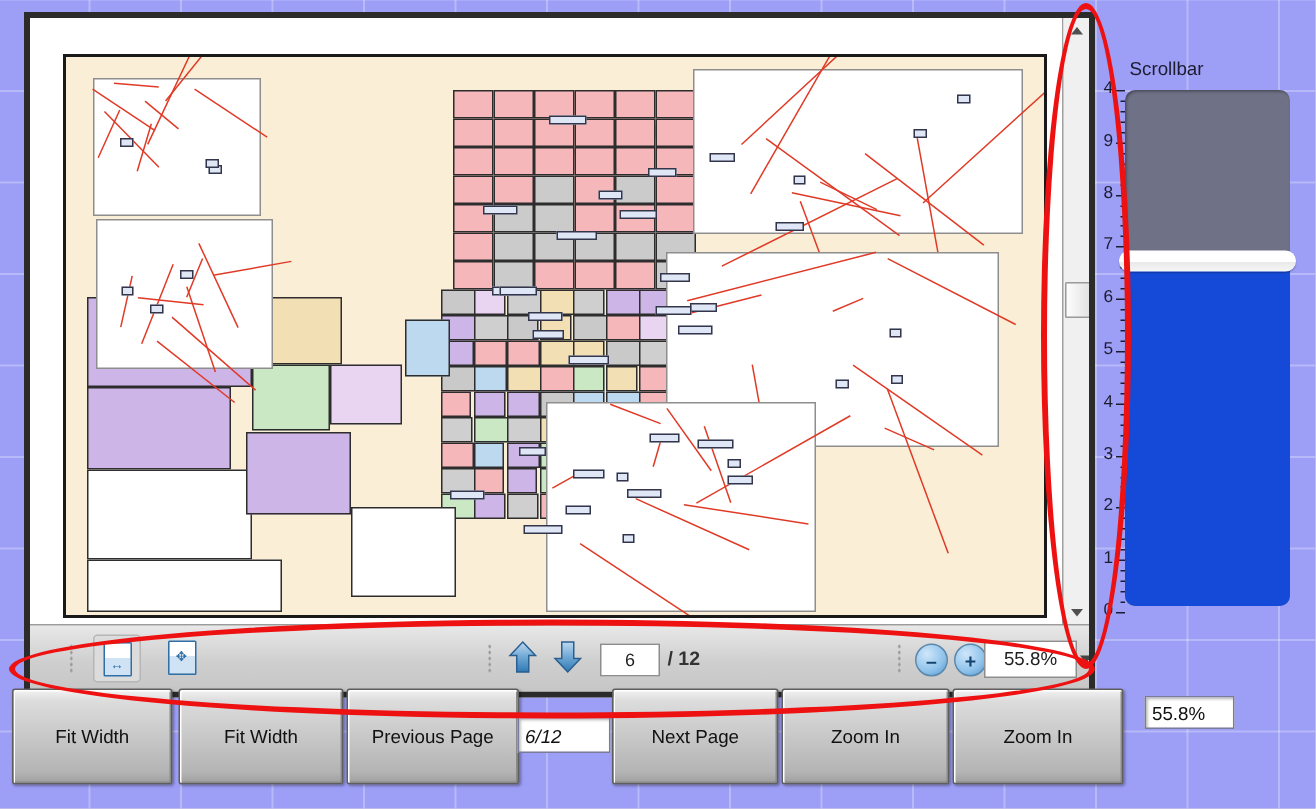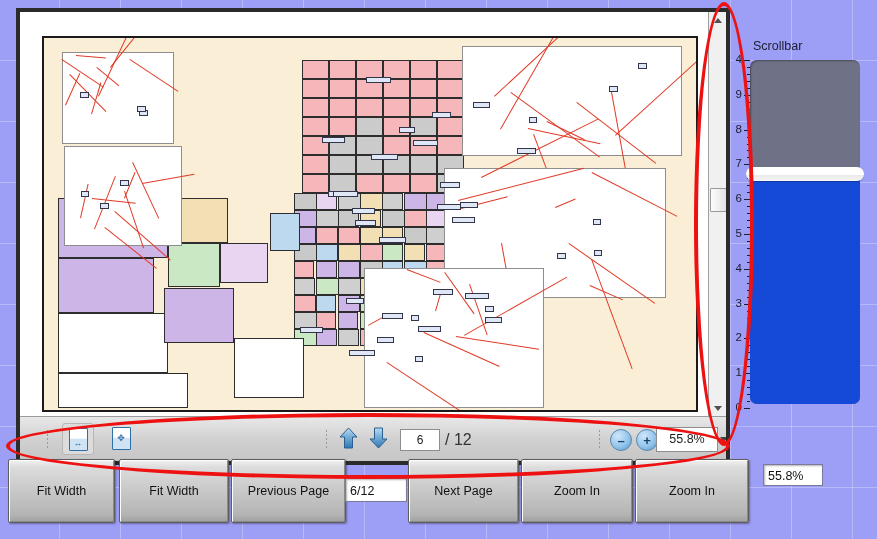--- a/index.html
+++ b/index.html
@@ -94,21 +94,21 @@
           background:linear-gradient(to bottom,#ffffff 45%,#cfe3f5 46%);position:relative;}
   .pgicon .arr{position:absolute;left:50%;top:50%;transform:translate(-50%,-50%);
                font-size:9px;color:#2f6fa8;line-height:9px;}
   .navarrow{position:absolute;top:10px;width:21px;height:22px;cursor:default;}
   .navarrow svg{display:block;}
   #pageNum{
     position:absolute;top:12px;left:380px;width:38px;height:20px;
     background:#fff;border:1px solid #8d8d8d;
     font-size:12px;color:#222;text-align:center;line-height:20px;
   }
-  #pageTotal{position:absolute;top:14px;left:425px;font-size:16px;color:#333;}
+  #pageTotal{position:absolute;top:14px;left:425px;font-size:13px;color:#333;font-weight:bold;}
   .zbtn{position:absolute;top:12px;width:20px;height:20px;border-radius:50%;
         background:radial-gradient(circle at 35% 30%,#cfe6fa,#8fc2ea 60%,#4f94cd);
         border:1px solid #5b88ab;display:flex;align-items:center;justify-content:center;
         color:#12436e;font-size:13px;font-weight:bold;line-height:13px;cursor:default;}
   #zoomBox{
     position:absolute;top:10px;left:636px;width:60px;height:23px;
     background:#fff;border:1px solid #8d8d8d;
     font-size:12.5px;color:#222;text-align:center;line-height:23px;
   }
   #zoomCaret{position:absolute;top:20px;left:700px;width:0;height:0;
@@ -153,20 +153,21 @@
     box-shadow:inset 1px 1px 0 #ffffff, inset -1px -1px 0 #8a8a8a, 1px 1px 2px rgba(0,0,0,.35);
     display:flex;align-items:center;justify-content:center;
     font-size:12.5px;color:#111;cursor:default;
   }
   #pageField{
     position:absolute;left:345px;top:478px;width:62px;height:24px;
     background:#ffffff;border:1px solid #7a7a9a;
     box-shadow:inset 1px 1px 2px rgba(0,0,0,.30);
     font-size:12.5px;color:#111;line-height:24px;padding-left:4px;
     box-sizing:border-box;
+    font-style:italic;
   }
   #zoomField{
     position:absolute;left:763px;top:464px;width:60px;height:22px;
     background:#ffffff;border:1px solid #7a7a9a;
     box-shadow:inset 1px 1px 2px rgba(0,0,0,.30);
     font-size:12.5px;color:#111;line-height:22px;padding-left:4px;
     box-sizing:border-box;
   }
 
   

